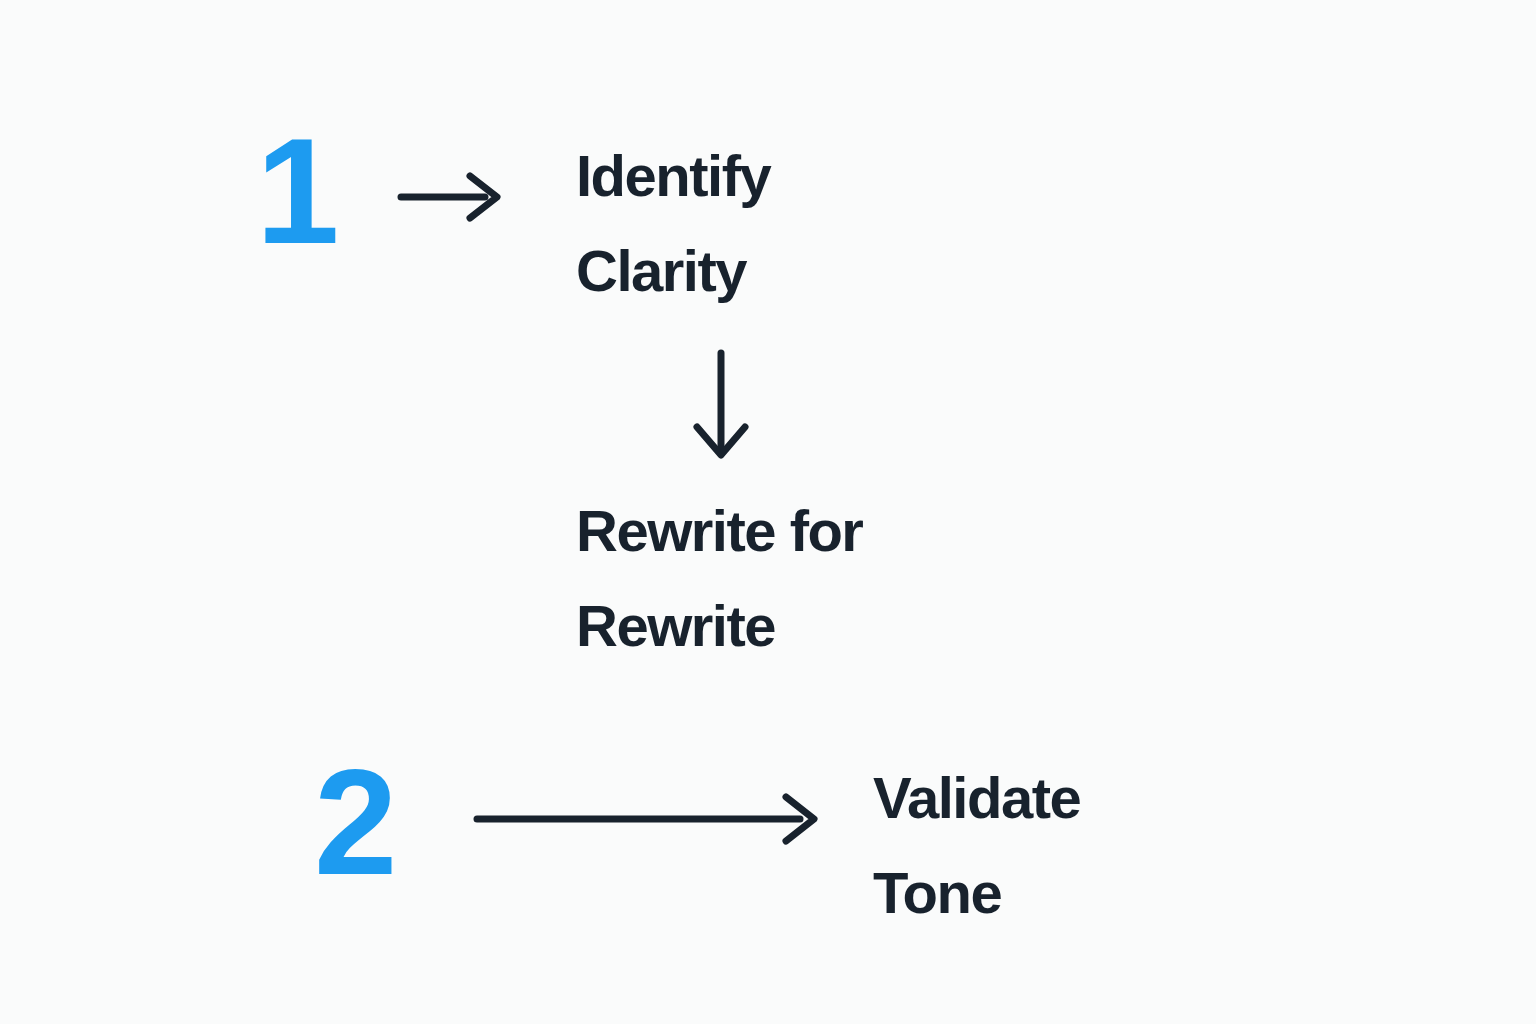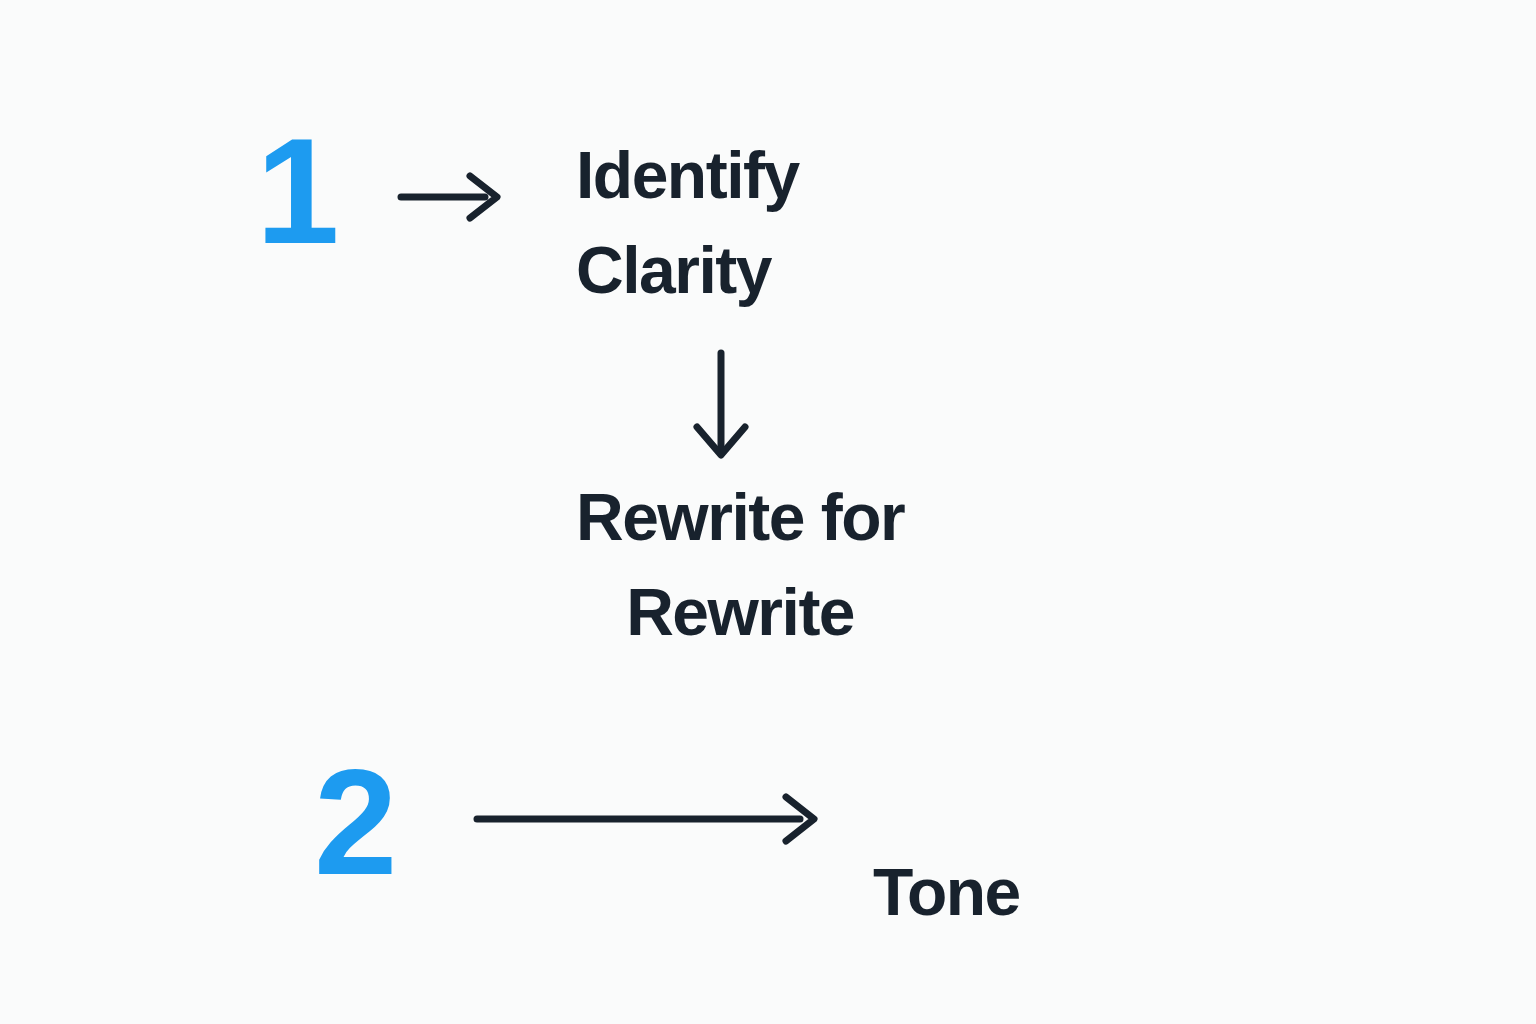--- a/index.html
+++ b/index.html
@@ -26,27 +26,27 @@
     font-size:150px;
     line-height:1;
     letter-spacing:-4px;
   }
   .step-number.n1{left:256px;top:116px;}
   .step-number.n2{left:314px;top:747px;}
   .node-label{
     position:absolute;
     color:var(--ink);
     font-weight:700;
-    font-size:66px;
+    font-size:58px;
     line-height:95px;
     letter-spacing:-1.5px;
     white-space:nowrap;
   }
   .node-label.identify{left:576px;top:128px;}
-  .node-label.rewrite{left:576px;top:470px;text-align:center;}
+  .node-label.rewrite{left:576px;top:483px;}
   .node-label.validate{left:873px;top:750px;}
   .arr{position:absolute;display:block;}
   .arr path{
     fill:none;
     stroke:var(--ink);
     stroke-width:7;
     stroke-linecap:round;
     stroke-linejoin:round;
   }
   .arr.arr1{left:395px;top:170px;}
@@ -81,17 +81,17 @@
   </div>
 
   <div class="step-number n2">2</div>
 
   <svg class="arr arr2" width="350" height="54" viewBox="0 0 350 54" aria-hidden="true">
     <path d="M7 27 H330"></path>
     <path d="M316 5 L344 27 L316 49"></path>
   </svg>
 
   <div class="node-label validate">
-    <br>
+    <span>Validate</span><br>
     <span>Tone</span>
   </div>
 
 </div>
 
 </body></html>

